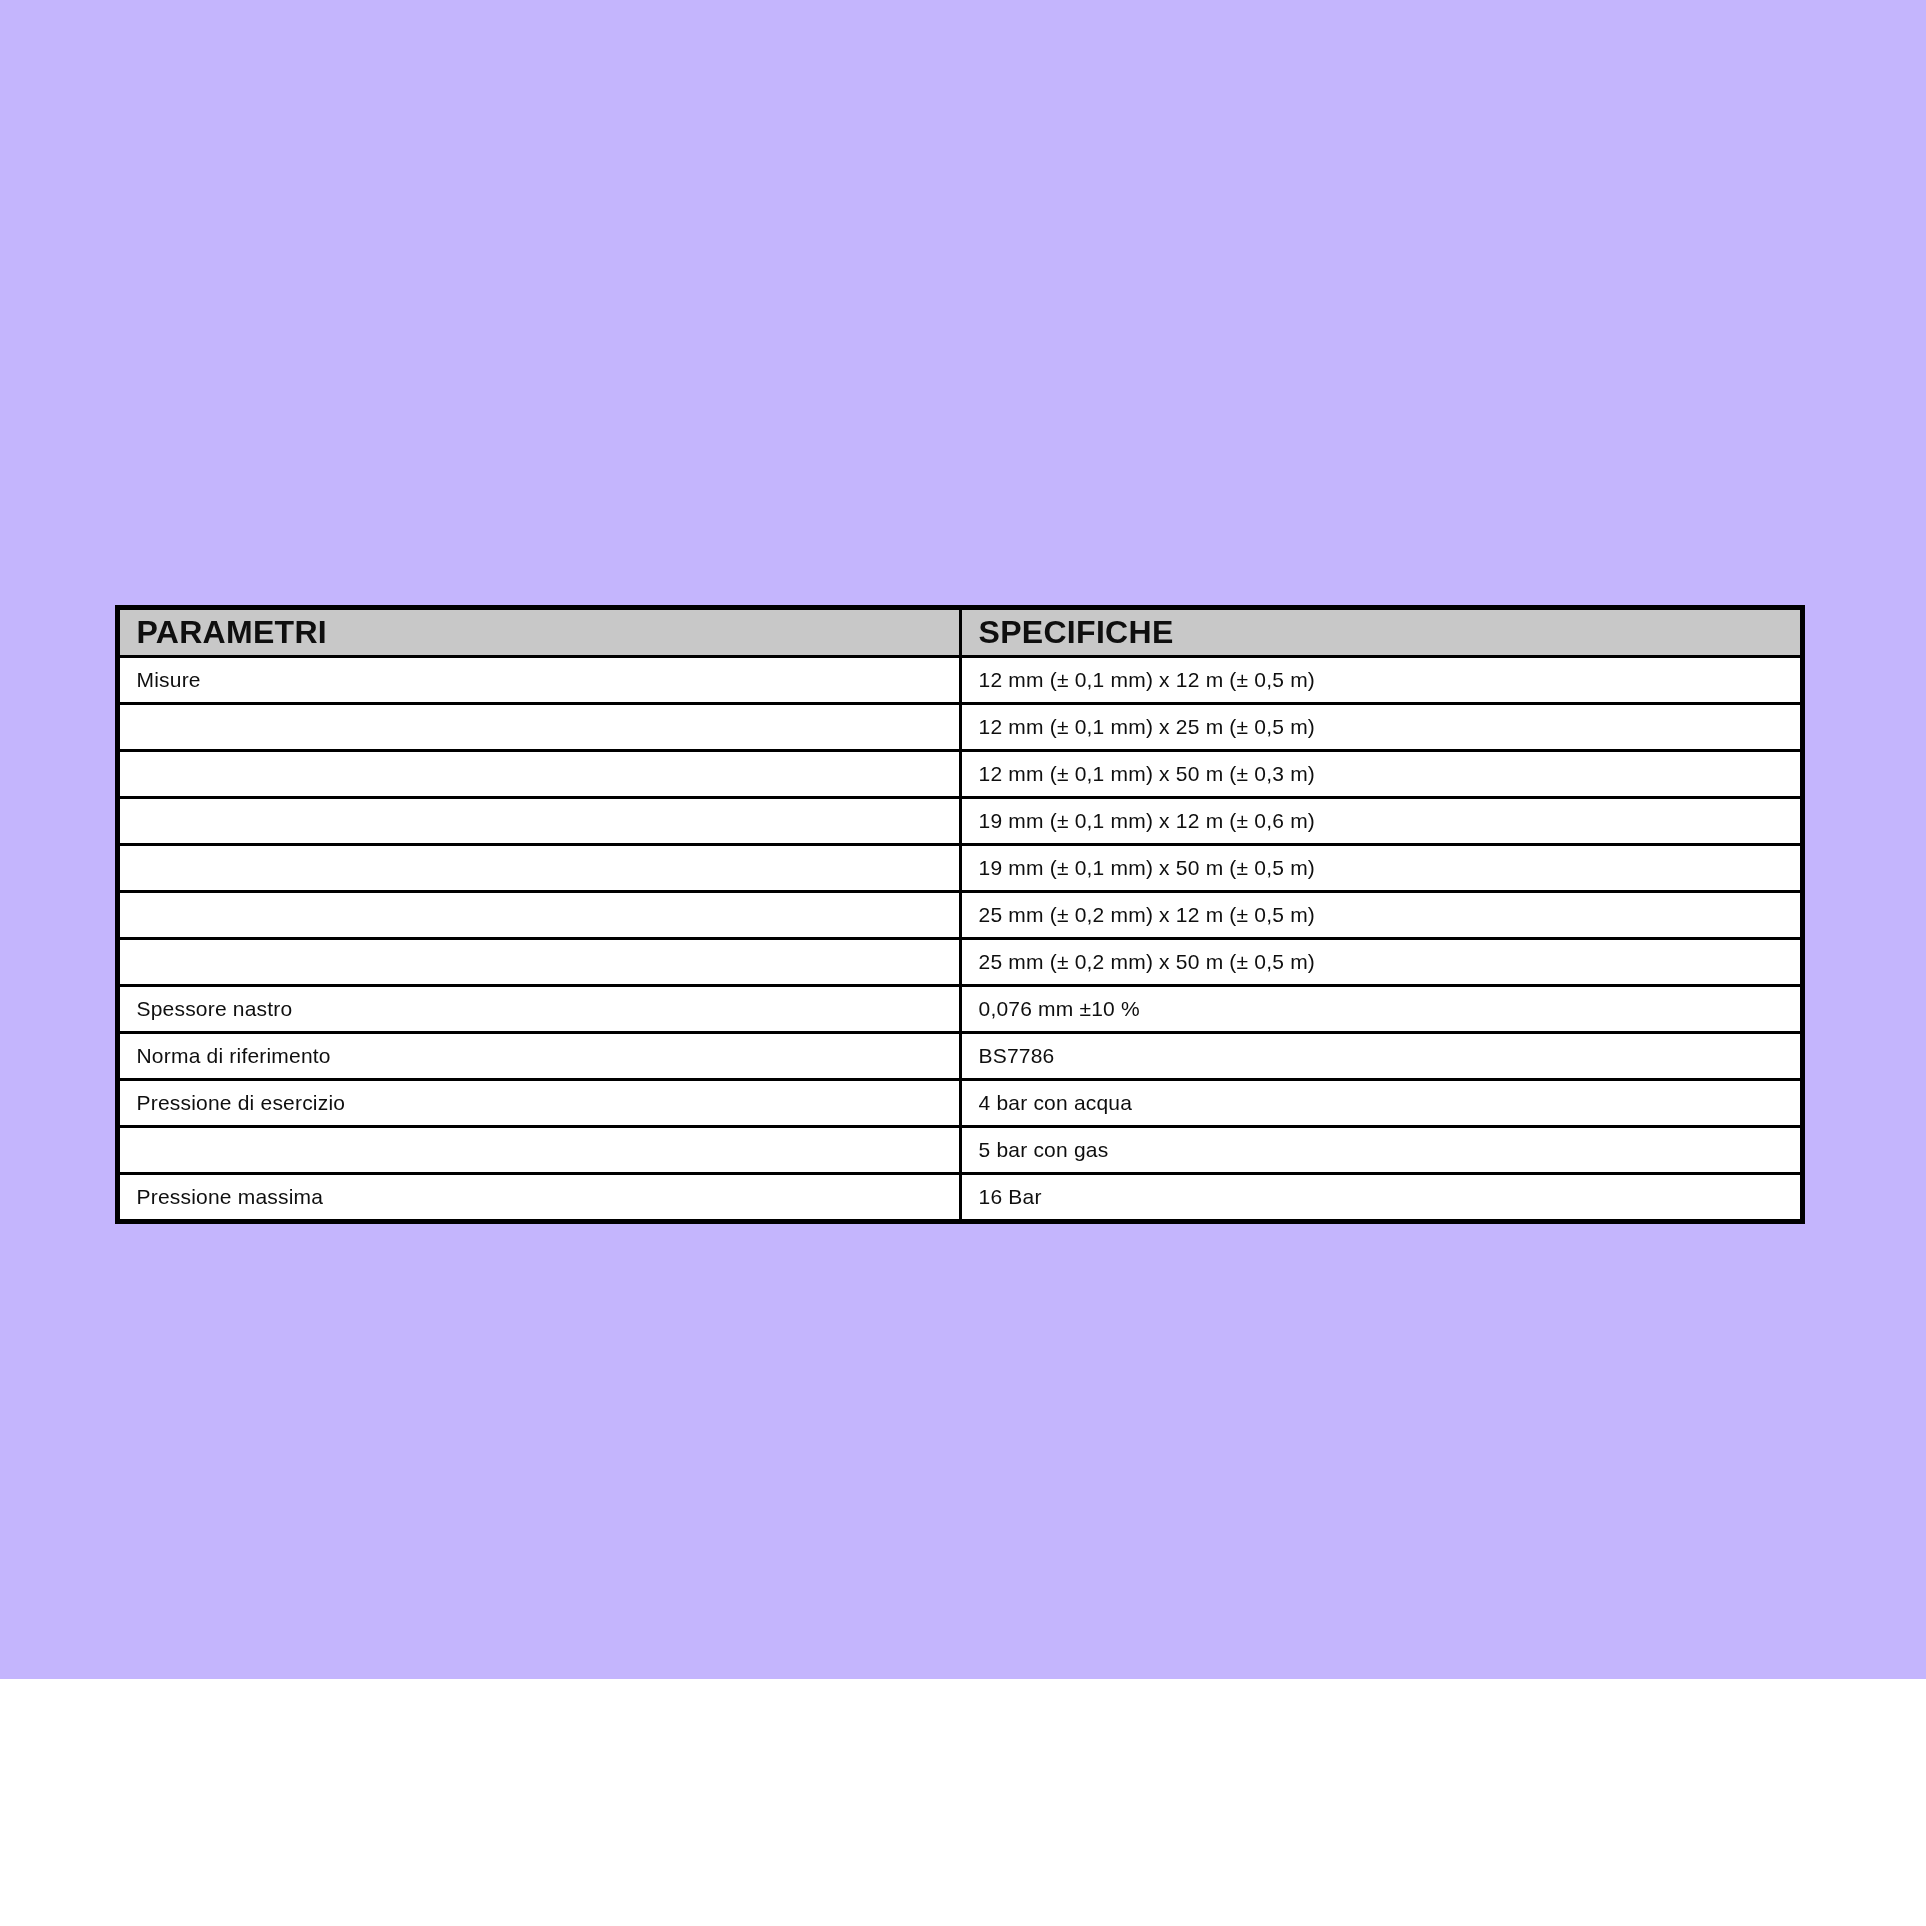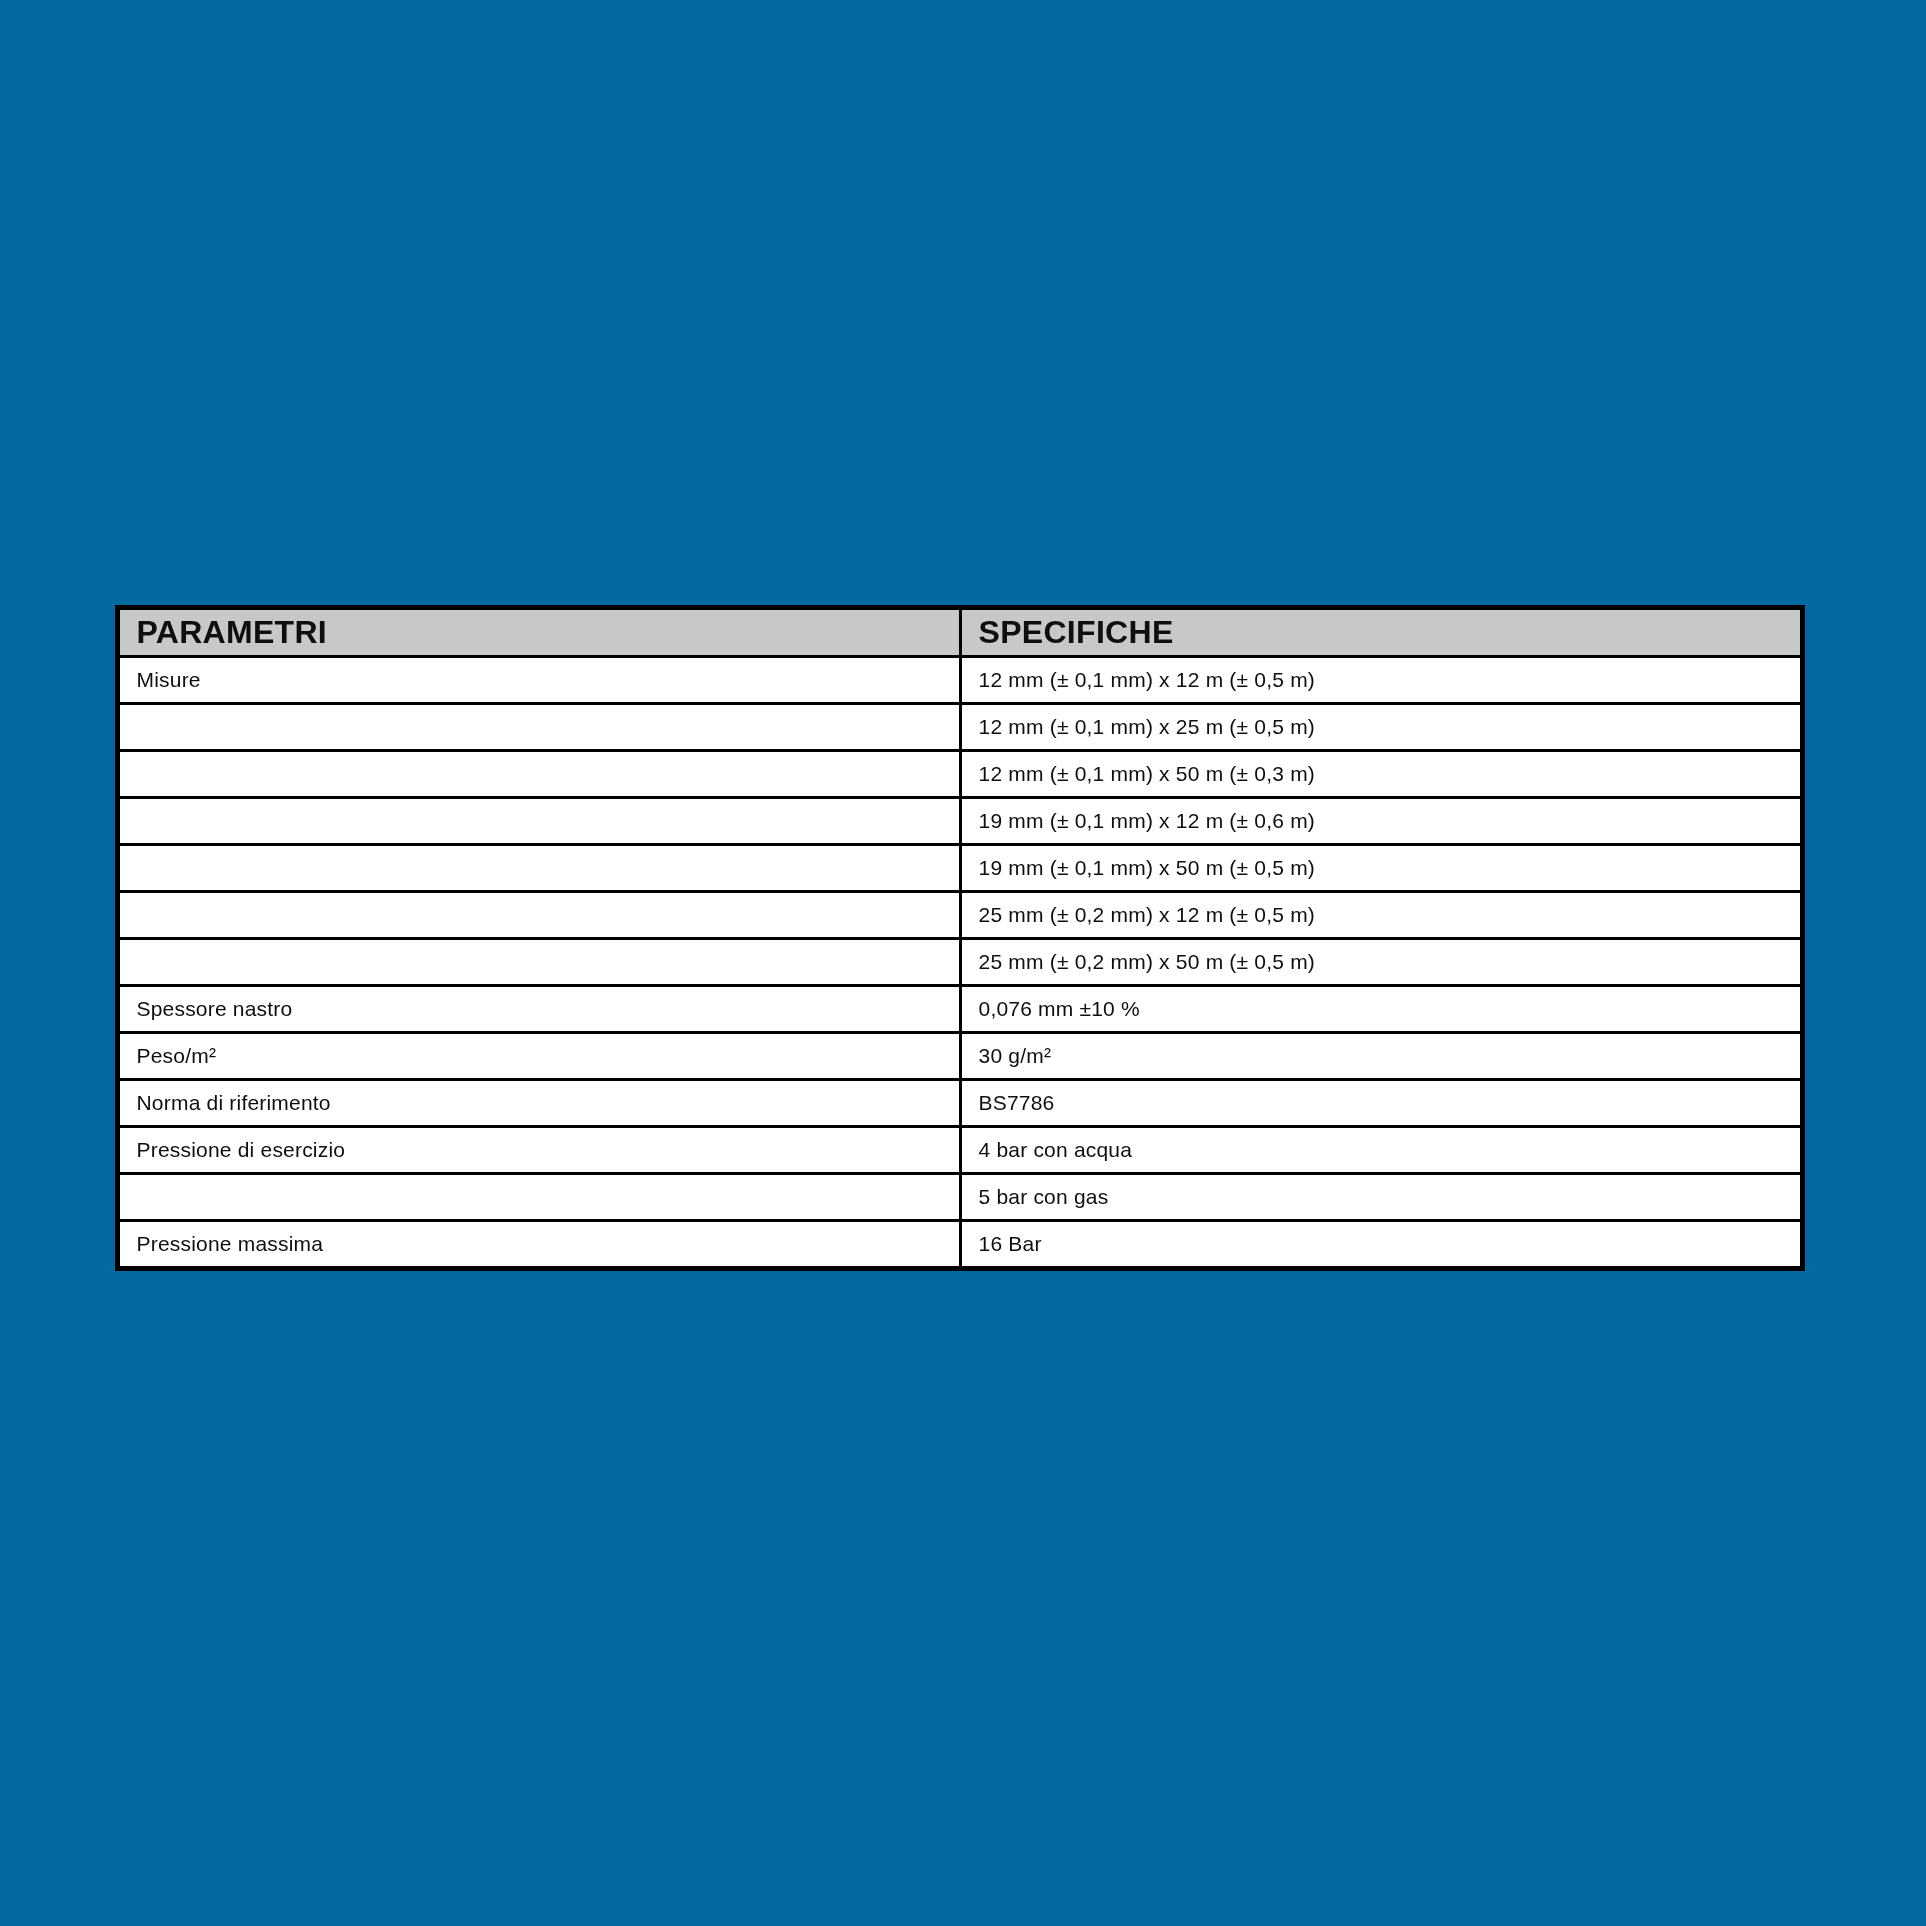--- a/index.html
+++ b/index.html
@@ -6,22 +6,22 @@
     margin: 0;
     padding: 0;
     width: 1926px;
     height: 1926px;
     background: #ffffff;
     font-family: "Liberation Sans", sans-serif;
   }
   .page {
     position: relative;
     width: 1926px;
-    height: 1926px;
-    background: #0369a1;
+    height: 1679px;
+    background: #c4b5fd;
     overflow: hidden;
   }
   table.spec-table {
     position: absolute;
     left: 115px;
     top: 605px;
     width: 1686px;
     border-collapse: collapse;
     table-layout: fixed;
     border: 5.5px solid #000000;
@@ -95,24 +95,20 @@
       </tr>
       <tr>
         <td></td>
         <td>25 mm (± 0,2 mm) x 50 m (± 0,5 m)</td>
       </tr>
       <tr>
         <td>Spessore nastro</td>
         <td>0,076 mm ±10 %</td>
       </tr>
       <tr>
-        <td>Peso/m²</td>
-        <td>30 g/m²</td>
-      </tr>
-      <tr>
         <td>Norma di riferimento</td>
         <td>BS7786</td>
       </tr>
       <tr>
         <td>Pressione di esercizio</td>
         <td>4 bar con acqua</td>
       </tr>
       <tr>
         <td></td>
         <td>5 bar con gas</td>

